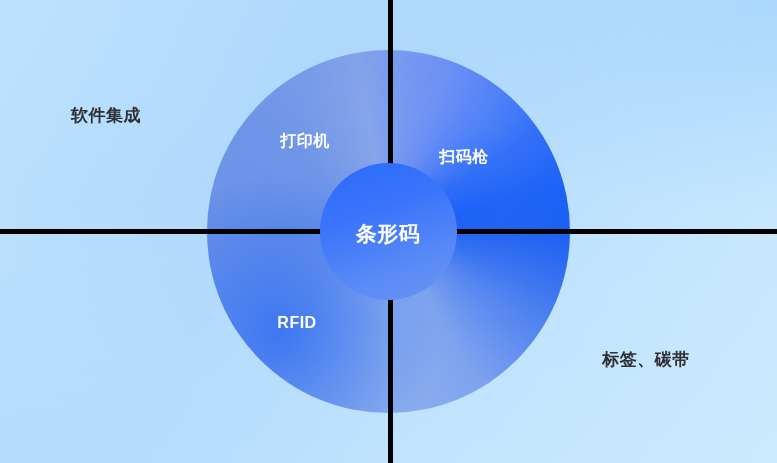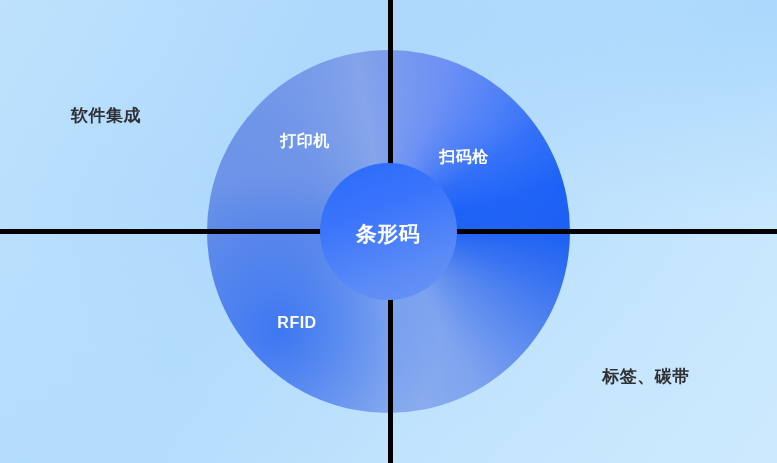--- a/index.html
+++ b/index.html
@@ -112,21 +112,21 @@
     font-size: 16px;
   }
   .label.core-text {
     color: #ffffff;
     font-size: 21px;
   }
 
   .l-software   { left: 106px; top: 115px; }
   .l-auto       { left: 665px; top: 116px; }
   .l-device-int { left: 106px; top: 365px; }
-  .l-labels     { left: 646px; top: 376px; }
+  .l-labels     { left: 646px; top: 359px; }
 
   .l-printer    { left: 305px; top: 141px; }
   .l-scanner    { left: 464px; top: 141px; margin-top: 16px; }
   .l-rfid       { left: 297px; top: 323px; text-align: right; }
   .l-rental     { left: 472px; top: 322px; }
 
   .l-barcode    { left: 388px; top: 234px; }
 </style>
 </head>
 <body>

